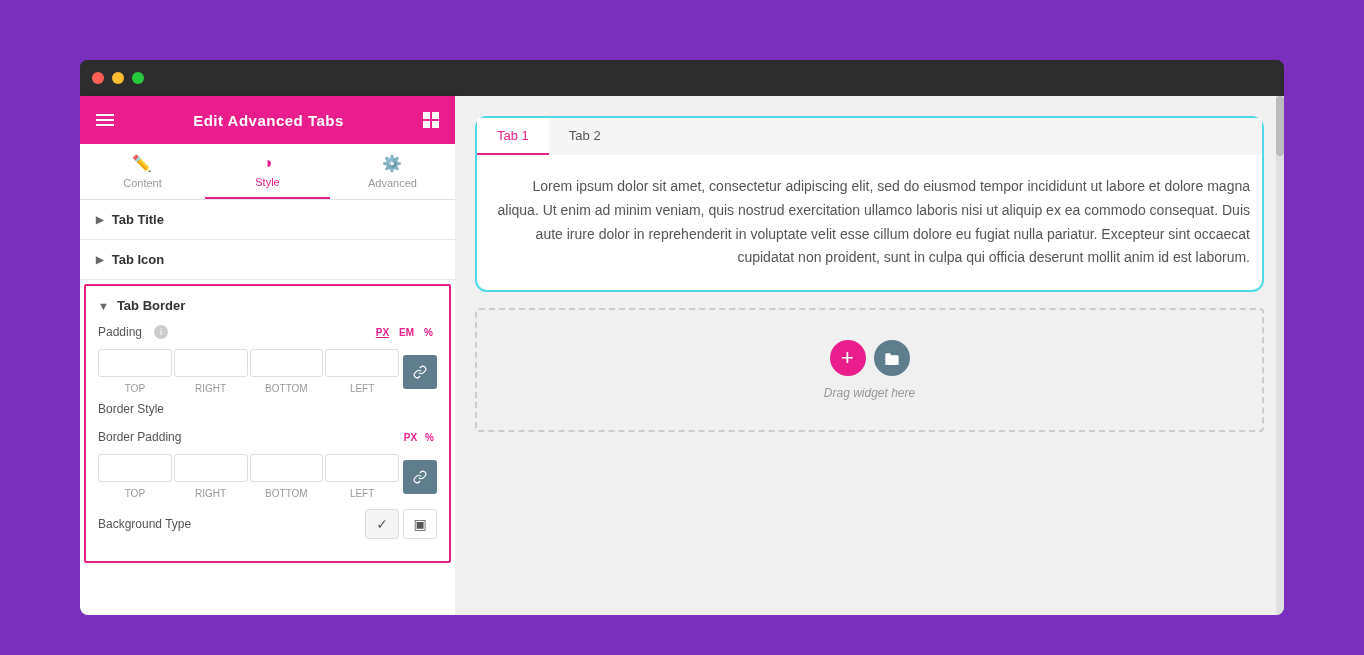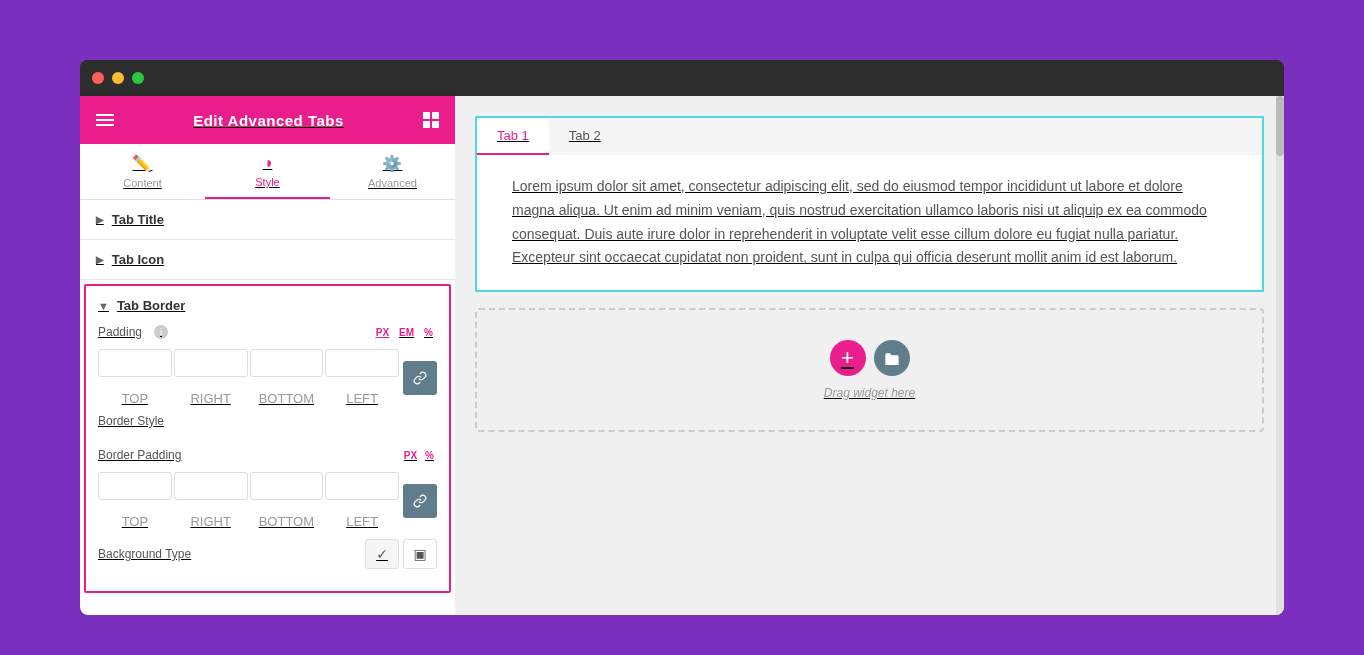--- a/index.html
+++ b/index.html
@@ -37,21 +37,20 @@
       border-radius: 50%;
     }
     .tl-red { background: #ff5f57; }
     .tl-yellow { background: #febc2e; }
     .tl-green { background: #28c840; }
 
     .window-body {
       display: flex;
       height: calc(100% - 36px);
       background: #404040;
-      text-decoration: underline;
     }
 
     
     .left-panel {
       width: 375px;
       background: #fff;
       flex-shrink: 0;
       display: flex;
       flex-direction: column;
       box-shadow: 2px 0 5px rgba(0,0,0,0.1);
@@ -241,23 +240,23 @@
       width: 100%;
       height: 28px;
       border: 1px solid #ddd;
       border-radius: 3px;
       text-align: center;
       font-size: 11px;
       background: #fff;
     }
 
     .padding-input-wrapper label {
-      font-size: 13px;
+      font-size: 10px;
       color: #999;
-      margin-top: 14px;
+      margin-top: 6px;
       text-transform: uppercase;
     }
 
     .link-btn {
       width: 34px;
       height: 34px;
       background: #607d8b;
       border-radius: 3px;
       display: flex;
       align-items: center;
@@ -267,21 +266,21 @@
     }
 
     .link-btn svg {
       fill: #fff;
     }
 
     .border-style-row {
       display: flex;
       align-items: flex-start;
       justify-content: space-between;
-      margin-bottom: 20px;
+      margin-bottom: 14px;
     }
 
     .border-select {
       width: 130px;
       height: 28px;
       border: 1px solid #ddd;
       border-radius: 3px;
       font-size: 12px;
       padding: 0 6px;
       background: #fff;
@@ -367,21 +366,21 @@
       background: #bbb;
       border-radius: 4px;
       position: absolute;
       top: 0;
     }
 
     
     .tabs-widget {
       background: #fff;
       border: 2px solid #4dd9e6;
-      border-radius: 0;
+      border-radius: 12px;
     }
 
     .tabs-nav {
       display: flex;
       background: #f5f5f5;
     }
 
     .tab-btn {
       padding: 10px 20px;
       font-size: 13px;
@@ -390,21 +389,22 @@
       color: #555;
     }
 
     .tab-btn.active {
       background: #fff;
       color: #e91e8c;
       border-bottom: 2px solid #e91e8c;
     }
 
     .tabs-content {
-      padding: 20px 35px;
+      padding: 20px 12px;
+      text-align: right;
     }
 
     .tabs-content p {
       font-size: 14px;
       color: #555;
       line-height: 1.7;
     }
 
     
     .drag-area {

